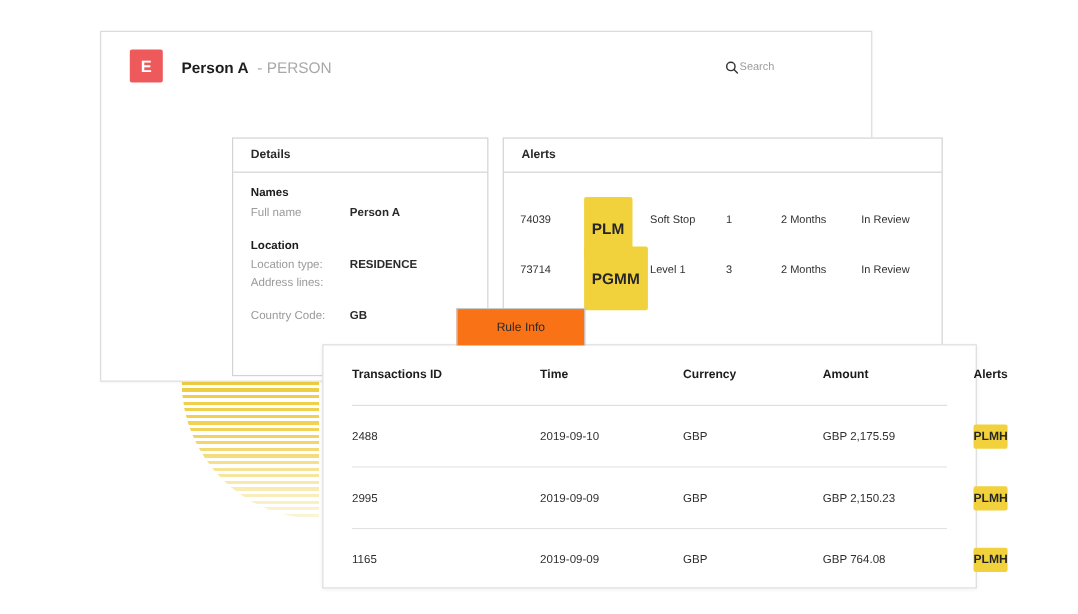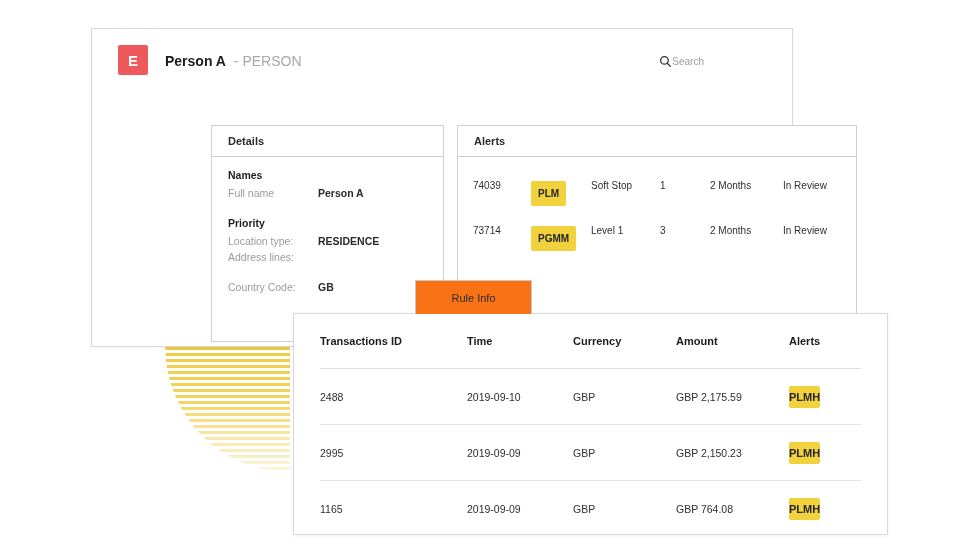--- a/index.html
+++ b/index.html
@@ -72,39 +72,39 @@
   .d-gap-sm{height:14px;}
 
   
   .alerts-table{padding:6px 15px 0 15px;font-size:10px;}
   .a-grid{display:grid;grid-template-columns:58px 60px 69px 50px 73px 1fr;align-items:center;}
   .a-head{height:26px;font-weight:bold;color:#1c1c1e;}
   .a-row{height:45px;color:#2f2f2f;}
   .badge{
     display:inline-block;background:#f1d23d;color:#262626;font-weight:bold;border-radius:2px;
   }
-  .badge-sm{font-size:10px;padding:7px 7px;margin-top:16px;}
+  .badge-sm{font-size:14px;padding:21px 7px;margin-top:16px;}
   .badge-lg{font-size:11px;padding:5px 0;}
 
   
   .tab{
     position:absolute;top:280px;height:34px;z-index:3;box-sizing:border-box;
     display:flex;align-items:center;justify-content:center;font-size:11px;cursor:pointer;
   }
   .tab-active{left:293px;width:115px;background:#3f4347;color:#f4f4f4;}
   .tab-inactive{left:415px;width:117px;background:#f97316;color:#2b2b2b;border:1px solid #c9c9c9;border-bottom:none;}
 
   
   .tx-card{
     position:absolute;left:293px;top:313px;width:595px;height:222px;z-index:2;
     background:#fff;border:1px solid #d9d9d9;box-sizing:border-box;
     box-shadow:0 1px 4px rgba(0,0,0,0.05);
   }
   .tx-table{padding:0 26px;font-size:10.5px;}
-  .t-grid{display:grid;grid-template-columns:147px 106px 103px 113px 1fr;align-items:center;}
+  .t-grid{display:grid;grid-template-columns:147px 106px 103px 113px 1fr;align-items:center;gap:24px;}
   .t-head{height:54px;font-weight:bold;font-size:11px;color:#1c1c1e;border-bottom:1px solid #dcdcdc;}
   .t-row{height:55px;color:#2f2f2f;}
   .t-row + .t-row{border-top:1px solid #e3e3e3;}
 </style>
 </head>
 <body>
 
 <div class="stage">
 
   <div class="deco-dots"></div>
@@ -137,21 +137,21 @@
       <div class="details-body">
 
         <div class="d-heading">Names</div>
         <div class="d-row">
           <span class="d-label">Full name</span>
           <span class="d-value">Person A</span>
         </div>
 
         <div class="d-gap"></div>
 
-        <div class="d-heading">Priority</div>
+        <div class="d-heading">Location</div>
         <div class="d-row">
           <span class="d-label">Location type:</span>
           <span class="d-value">RESIDENCE</span>
         </div>
         <div class="d-row">
           <span class="d-label">Address lines:</span>
         </div>
 
         <div class="d-gap-sm"></div>
 

